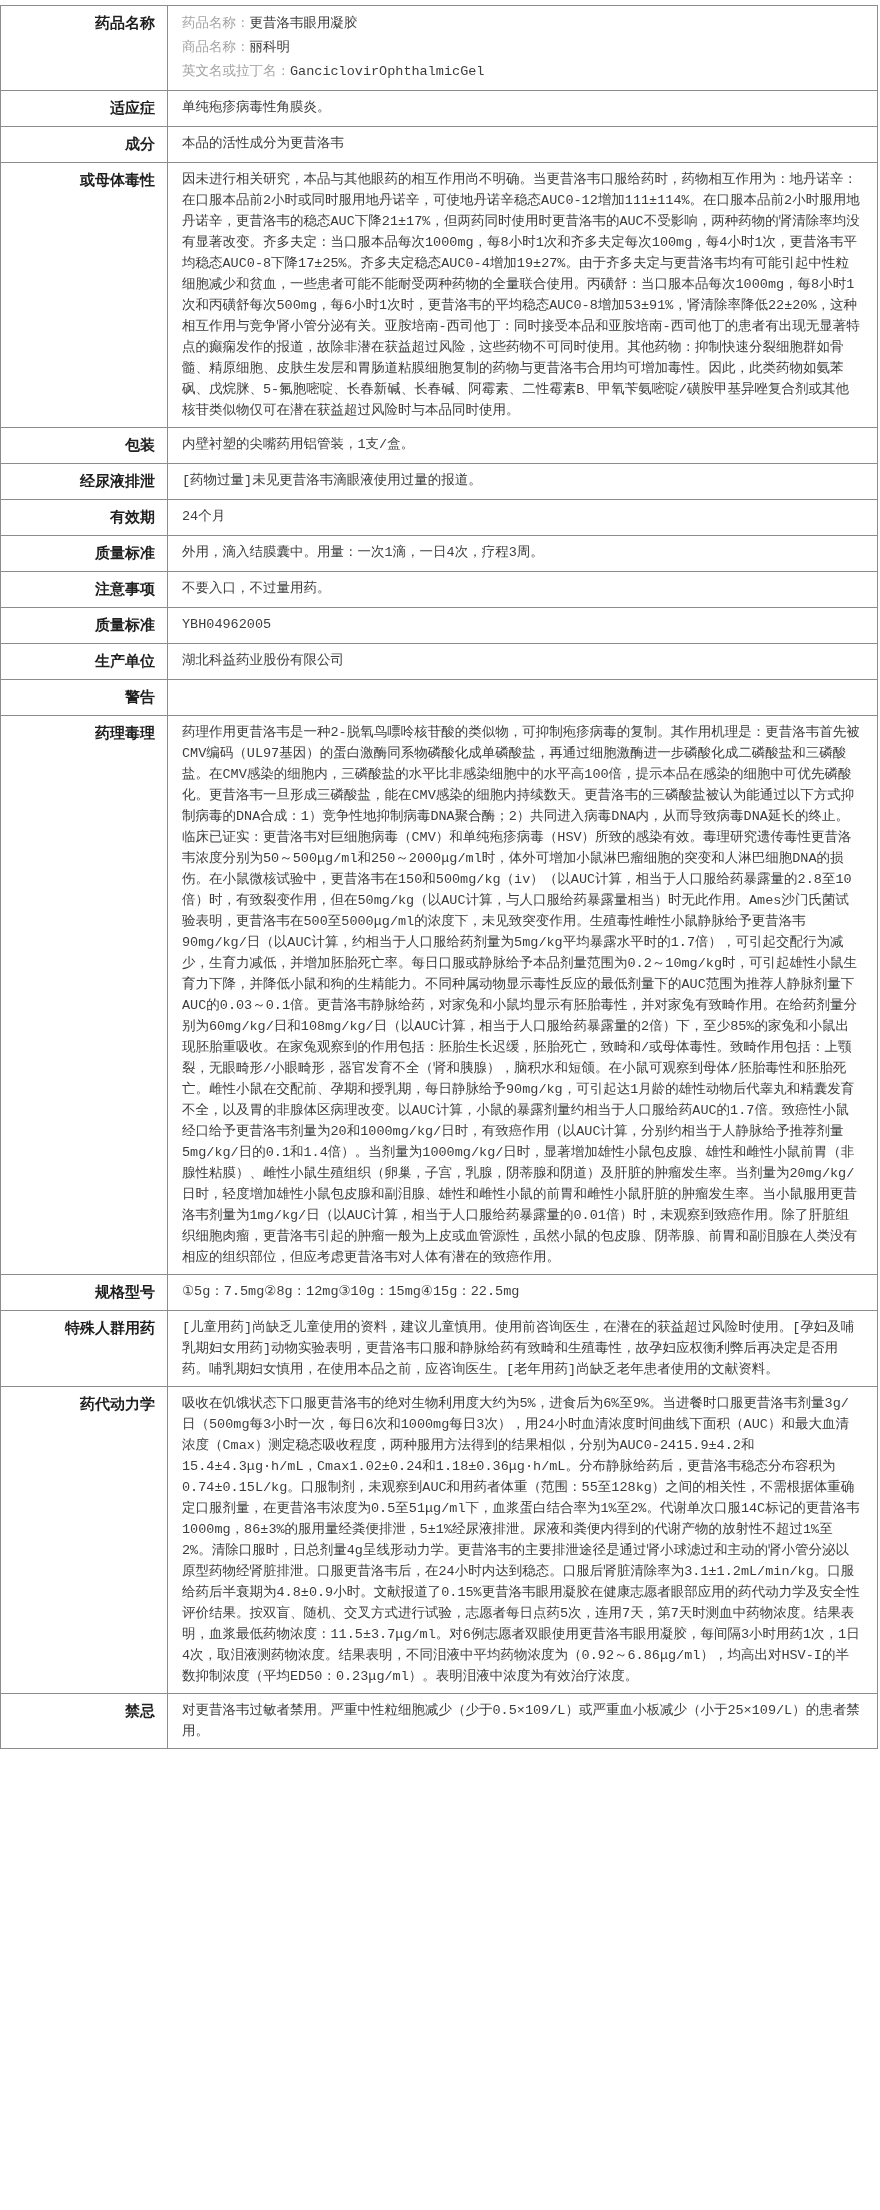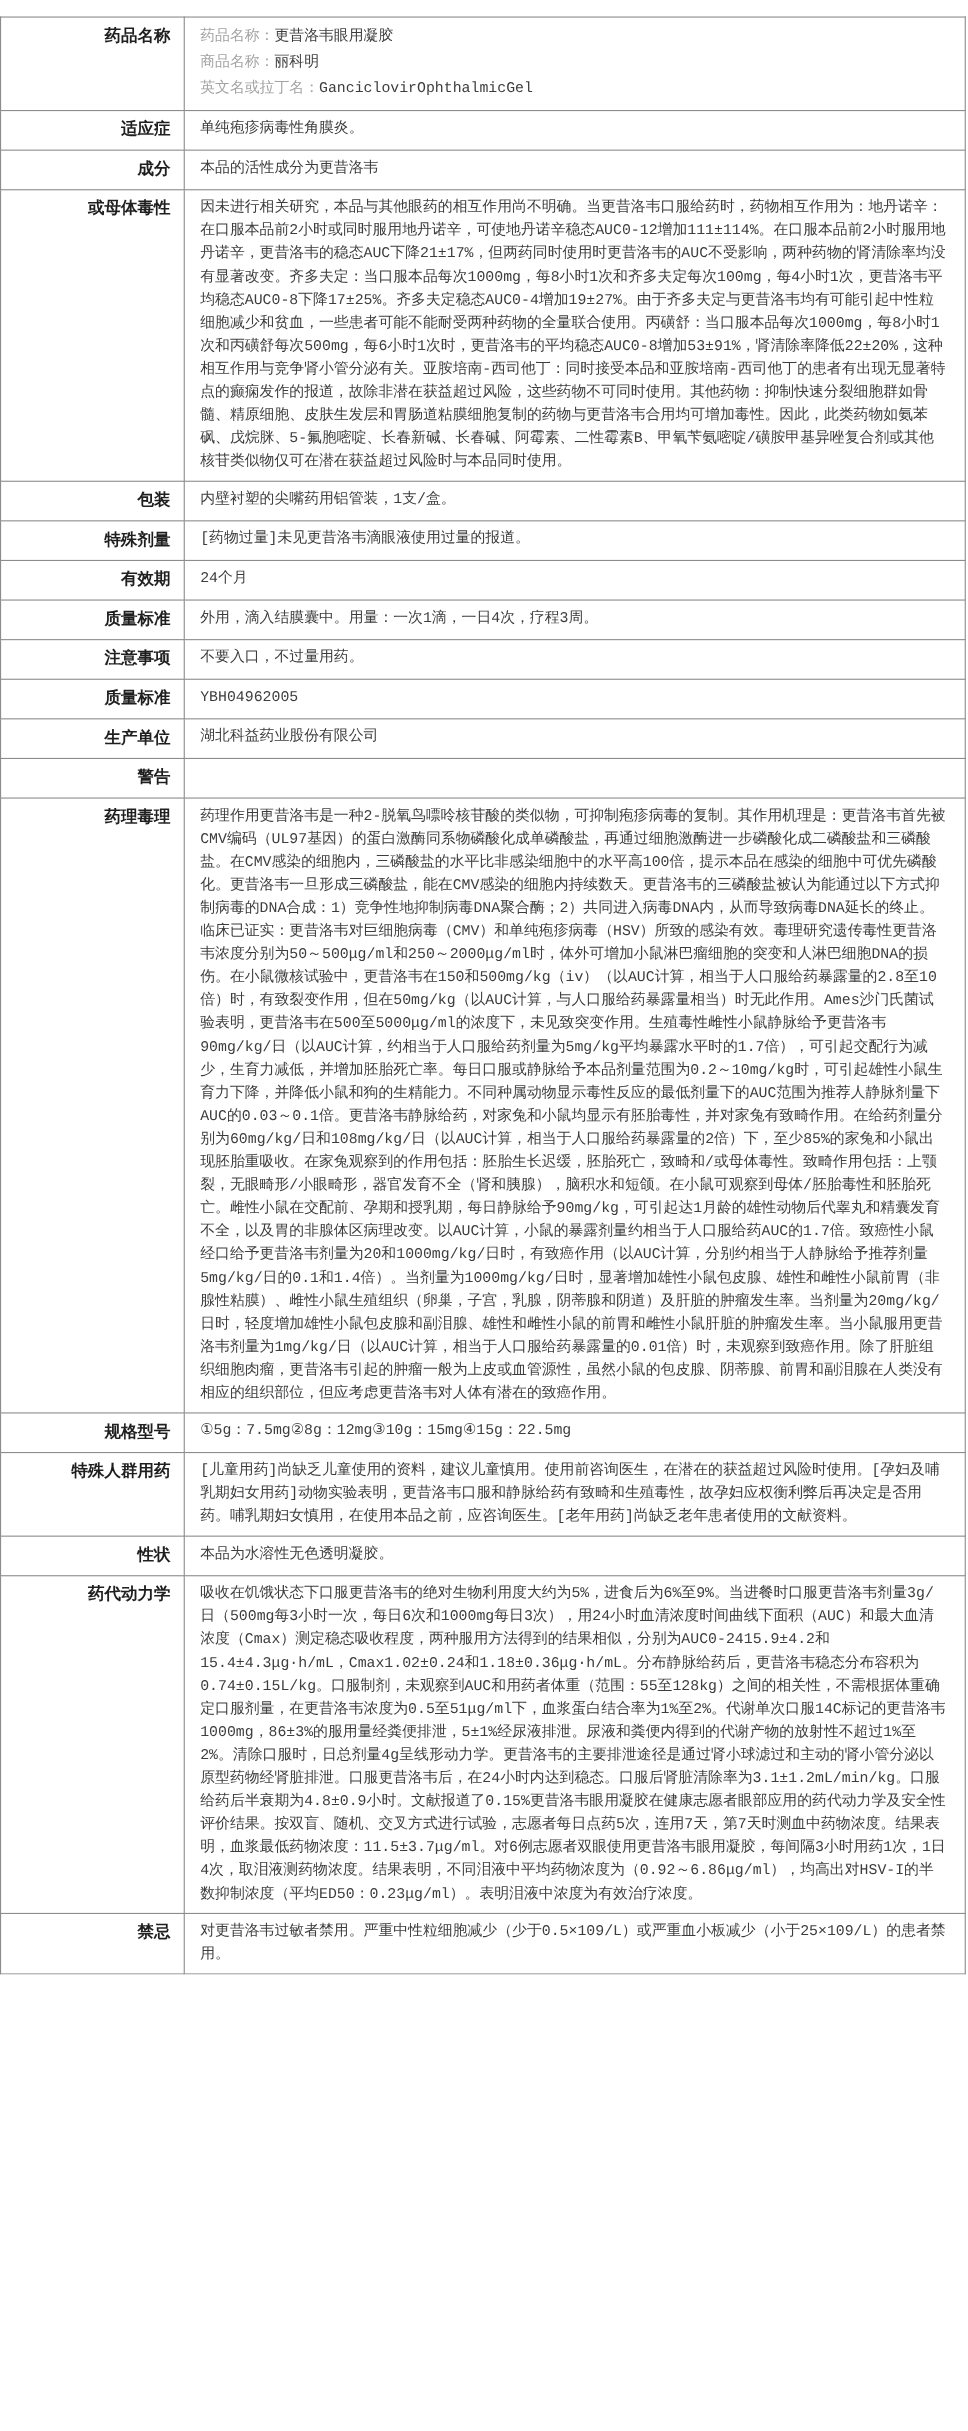--- a/index.html
+++ b/index.html
@@ -8,21 +8,21 @@
     --content-color:#3d3d3d;
     --key-color:#a3a3a3;
     --bg:#ffffff;
   }
   html,body{margin:0;padding:0;background:var(--bg);}
   body{
     width:880px;
     font-family:"Liberation Sans","DejaVu Sans",sans-serif;
     -webkit-font-smoothing:antialiased;
   }
-  .doc-wrap{padding-top:15px;}
+  .doc-wrap{padding-top:5px;}
   table.drug-table{
     width:878px;
     border-collapse:collapse;
     table-layout:fixed;
   }
   table.drug-table th,
   table.drug-table td{
     border:1px solid var(--border-color);
     vertical-align:top;
   }
@@ -73,21 +73,21 @@
         </tr>
         <tr>
           <th class="row-label">或母体毒性</th>
           <td class="row-content">因未进行相关研究，本品与其他眼药的相互作用尚不明确。当更昔洛韦口服给药时，药物相互作用为：地丹诺辛：在口服本品前2小时或同时服用地丹诺辛，可使地丹诺辛稳态AUC0-12增加111±114%。在口服本品前2小时服用地丹诺辛，更昔洛韦的稳态AUC下降21±17%，但两药同时使用时更昔洛韦的AUC不受影响，两种药物的肾清除率均没有显著改变。齐多夫定：当口服本品每次1000mg，每8小时1次和齐多夫定每次100mg，每4小时1次，更昔洛韦平均稳态AUC0-8下降17±25%。齐多夫定稳态AUC0-4增加19±27%。由于齐多夫定与更昔洛韦均有可能引起中性粒细胞减少和贫血，一些患者可能不能耐受两种药物的全量联合使用。丙磺舒：当口服本品每次1000mg，每8小时1次和丙磺舒每次500mg，每6小时1次时，更昔洛韦的平均稳态AUC0-8增加53±91%，肾清除率降低22±20%，这种相互作用与竞争肾小管分泌有关。亚胺培南-西司他丁：同时接受本品和亚胺培南-西司他丁的患者有出现无显著特点的癫痫发作的报道，故除非潜在获益超过风险，这些药物不可同时使用。其他药物：抑制快速分裂细胞群如骨髓、精原细胞、皮肤生发层和胃肠道粘膜细胞复制的药物与更昔洛韦合用均可增加毒性。因此，此类药物如氨苯砜、戊烷脒、5-氟胞嘧啶、长春新碱、长春碱、阿霉素、二性霉素B、甲氧苄氨嘧啶/磺胺甲基异唑复合剂或其他核苷类似物仅可在潜在获益超过风险时与本品同时使用。</td>
         </tr>
         <tr>
           <th class="row-label">包装</th>
           <td class="row-content">内壁衬塑的尖嘴药用铝管装，1支/盒。</td>
         </tr>
         <tr>
-          <th class="row-label">特殊剂量</th>
+          <th class="row-label">经尿液排泄</th>
           <td class="row-content">[药物过量]未见更昔洛韦滴眼液使用过量的报道。</td>
         </tr>
         <tr>
           <th class="row-label">有效期</th>
           <td class="row-content">24个月</td>
         </tr>
         <tr>
           <th class="row-label">质量标准</th>
           <td class="row-content">外用，滴入结膜囊中。用量：一次1滴，一日4次，疗程3周。</td>
         </tr>
@@ -113,24 +113,20 @@
         </tr>
         <tr>
           <th class="row-label">规格型号</th>
           <td class="row-content">①5g：7.5mg②8g：12mg③10g：15mg④15g：22.5mg</td>
         </tr>
         <tr>
           <th class="row-label">特殊人群用药</th>
           <td class="row-content">[儿童用药]尚缺乏儿童使用的资料，建议儿童慎用。使用前咨询医生，在潜在的获益超过风险时使用。[孕妇及哺乳期妇女用药]动物实验表明，更昔洛韦口服和静脉给药有致畸和生殖毒性，故孕妇应权衡利弊后再决定是否用药。哺乳期妇女慎用，在使用本品之前，应咨询医生。[老年用药]尚缺乏老年患者使用的文献资料。</td>
         </tr>
         <tr>
-          <th class="row-label">性状</th>
-          <td class="row-content">本品为水溶性无色透明凝胶。</td>
-        </tr>
-        <tr>
           <th class="row-label">药代动力学</th>
           <td class="row-content">吸收在饥饿状态下口服更昔洛韦的绝对生物利用度大约为5%，进食后为6%至9%。当进餐时口服更昔洛韦剂量3g/日（500mg每3小时一次，每日6次和1000mg每日3次），用24小时血清浓度时间曲线下面积（AUC）和最大血清浓度（Cmax）测定稳态吸收程度，两种服用方法得到的结果相似，分别为AUC0-2415.9±4.2和15.4±4.3μg·h/mL，Cmax1.02±0.24和1.18±0.36μg·h/mL。分布静脉给药后，更昔洛韦稳态分布容积为0.74±0.15L/kg。口服制剂，未观察到AUC和用药者体重（范围：55至128kg）之间的相关性，不需根据体重确定口服剂量，在更昔洛韦浓度为0.5至51μg/ml下，血浆蛋白结合率为1%至2%。代谢单次口服14C标记的更昔洛韦1000mg，86±3%的服用量经粪便排泄，5±1%经尿液排泄。尿液和粪便内得到的代谢产物的放射性不超过1%至2%。清除口服时，日总剂量4g呈线形动力学。更昔洛韦的主要排泄途径是通过肾小球滤过和主动的肾小管分泌以原型药物经肾脏排泄。口服更昔洛韦后，在24小时内达到稳态。口服后肾脏清除率为3.1±1.2mL/min/kg。口服给药后半衰期为4.8±0.9小时。文献报道了0.15%更昔洛韦眼用凝胶在健康志愿者眼部应用的药代动力学及安全性评价结果。按双盲、随机、交叉方式进行试验，志愿者每日点药5次，连用7天，第7天时测血中药物浓度。结果表明，血浆最低药物浓度：11.5±3.7μg/ml。对6例志愿者双眼使用更昔洛韦眼用凝胶，每间隔3小时用药1次，1日4次，取泪液测药物浓度。结果表明，不同泪液中平均药物浓度为（0.92～6.86μg/ml），均高出对HSV-I的半数抑制浓度（平均ED50：0.23μg/ml）。表明泪液中浓度为有效治疗浓度。</td>
         </tr>
         <tr>
           <th class="row-label">禁忌</th>
           <td class="row-content">对更昔洛韦过敏者禁用。严重中性粒细胞减少（少于0.5×109/L）或严重血小板减少（小于25×109/L）的患者禁用。</td>
         </tr>
       </tbody>
   </table>
 </div>

